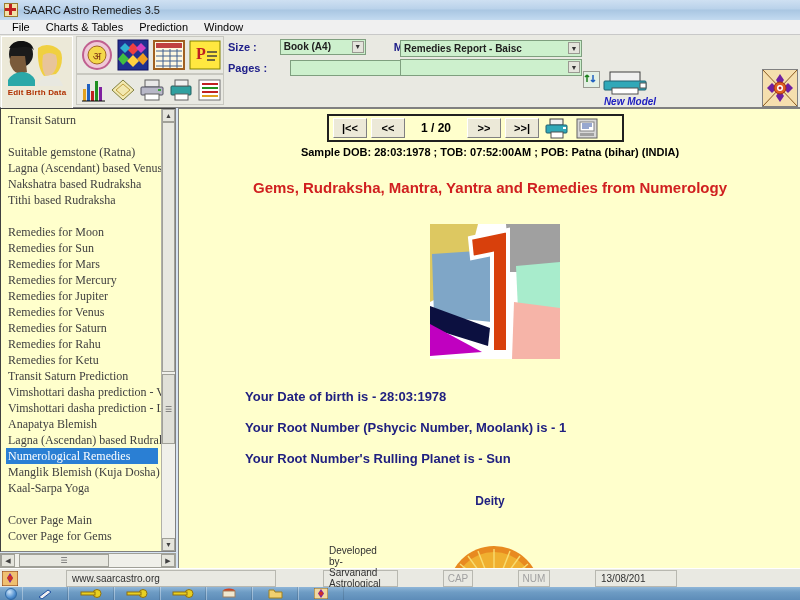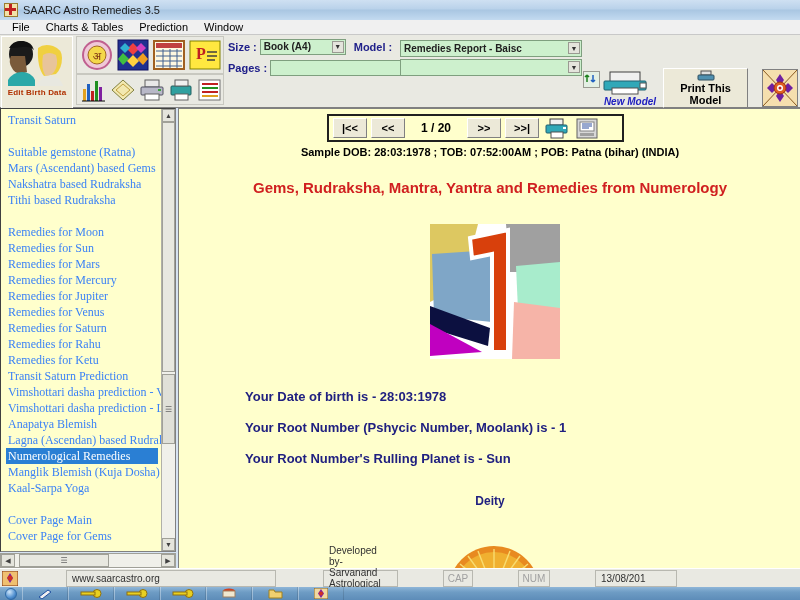--- a/index.html
+++ b/index.html
@@ -54,21 +54,21 @@
 
   
   .tbgroup{position:absolute;border:1px solid #c8c8c0;box-sizing:border-box;}
   .bigicons{left:76px;top:1px;width:148px;height:38px;display:flex;align-items:center;gap:4px;padding-left:4px;}
   .smicons{left:76px;top:39px;width:148px;height:31px;display:flex;align-items:center;gap:3px;padding-left:4px;}
   .bigbtn{width:32px;height:32px;position:relative;flex:0 0 auto;}
   .smbtn{width:26px;height:26px;position:relative;flex:0 0 auto;}
 
   
   .fieldband{position:absolute;left:228px;top:1px;width:340px;height:44px;}
-  .frow{display:flex;align-items:center;height:21px;}
+  .frow{display:flex;align-items:center;height:21px;gap:20px;}
   .flabel{font-size:11px;font-weight:bold;color:#20208a;padding-right:3px;}
   .combo{
     position:relative;background:#cdf0cd;border:1px solid #7f9f7f;
     height:16px;box-sizing:border-box;font-size:10px;font-weight:bold;color:#202020;
     display:flex;align-items:center;padding-left:3px;
   }
   .combo .arrow{
     position:absolute;right:1px;top:1px;width:12px;height:12px;
     background:#e4e4dc;border:1px solid #9a9a92;box-sizing:border-box;
     display:flex;align-items:center;justify-content:center;font-size:7px;color:#333;
@@ -122,21 +122,21 @@
 
   
   .sidebar{
     position:absolute;left:0;top:108px;width:176px;height:444px;
     background:#ffffcc;border:1px solid #808080;border-top-color:#404040;border-left-color:#404040;
     box-sizing:border-box;overflow:hidden;
   }
   .slist{position:absolute;left:0;top:0;width:160px;padding:3px 0 0 5px;}
   .sitem{
     font-family:"Liberation Serif", serif;
-    font-size:12px;color:#3b82f6;line-height:16px;height:16px;white-space:nowrap;
+    font-size:12px;color:#404040;line-height:16px;height:16px;white-space:nowrap;
     padding-left:2px;cursor:default;overflow:hidden;
   }
   .sitem.gap{height:16px;}
   .sitem.sel{background:#2a7fd4;color:#ffffff;width:150px;}
   .vscroll{
     position:absolute;right:0;top:0;width:14px;height:100%;
     background:#f0f0ea;border-left:1px solid #b0b0a8;box-sizing:border-box;
   }
   .vs-btn{height:13px;background:#e4e4dc;border:1px solid #a0a098;box-sizing:border-box;
     display:flex;align-items:center;justify-content:center;font-size:7px;color:#404040;}
@@ -399,28 +399,20 @@
     <div class="newmodelbtn">
       <svg width="58" height="28" viewBox="0 0 58 28">
         <rect x="10" y="4" width="30" height="10" fill="#f0f0f0" stroke="#404040"></rect>
         <rect x="4" y="13" width="42" height="9" rx="1" fill="#30a8b8" stroke="#206070"></rect>
         <rect x="12" y="20" width="26" height="6" fill="#fff" stroke="#505050"></rect>
         <rect x="40" y="15" width="6" height="5" fill="#fff" stroke="#505050"></rect>
       </svg>
       <div style="font-size:10px;font-weight:bold;color:#2020c0;text-align:center;margin-top:-2px;font-style:italic;">New Model</div>
     </div>
 
-    <div class="printbtn">
-      <svg width="18" height="12" viewBox="0 0 18 12">
-        <rect x="4" y="1" width="10" height="4" fill="#e0e0e0" stroke="#505050"></rect>
-        <rect x="1" y="5" width="16" height="5" rx="1" fill="#5090b0" stroke="#305060"></rect>
-      </svg>
-      <div class="t">Print This</div>
-      <div class="t">Model</div>
-    </div>
 
     <div class="yantrabtn">
       <svg width="34" height="36" viewBox="0 0 34 36">
         <rect x="0" y="0" width="34" height="36" fill="#f5dfae"></rect>
         <g stroke="#8a5a20" stroke-width="1" fill="none">
           <line x1="0" y1="0" x2="34" y2="36"></line>
             <line x1="34" y1="0" x2="0" y2="36"></line>
         </g>
         <polygon points="17,4 21,10 17,16 13,10" fill="#7020a0"></polygon>
         <polygon points="17,20 21,26 17,32 13,26" fill="#7020a0"></polygon>
@@ -459,21 +451,21 @@
         <text x="11" y="14" font-size="9" font-weight="bold" text-anchor="middle" fill="#ffd040" font-family="Liberation Sans, sans-serif">?</text>
       </svg>
     </div>
   </div>
 
   <div class="sidebar">
     <div class="slist">
         <div class="sitem">Transit Saturn</div>
         <div class="sitem gap"></div>
         <div class="sitem">Suitable gemstone (Ratna)</div>
-        <div class="sitem">Mars (Ascendant) based Gems</div>
+        <div class="sitem">Lagna (Ascendant) based Venus</div>
         <div class="sitem">Nakshatra based Rudraksha</div>
         <div class="sitem">Tithi based Rudraksha</div>
         <div class="sitem gap"></div>
         <div class="sitem">Remedies for Moon</div>
         <div class="sitem">Remedies for Sun</div>
         <div class="sitem">Remedies for Mars</div>
         <div class="sitem">Remedies for Mercury</div>
         <div class="sitem">Remedies for Jupiter</div>
         <div class="sitem">Remedies for Venus</div>
         <div class="sitem">Remedies for Saturn</div>

